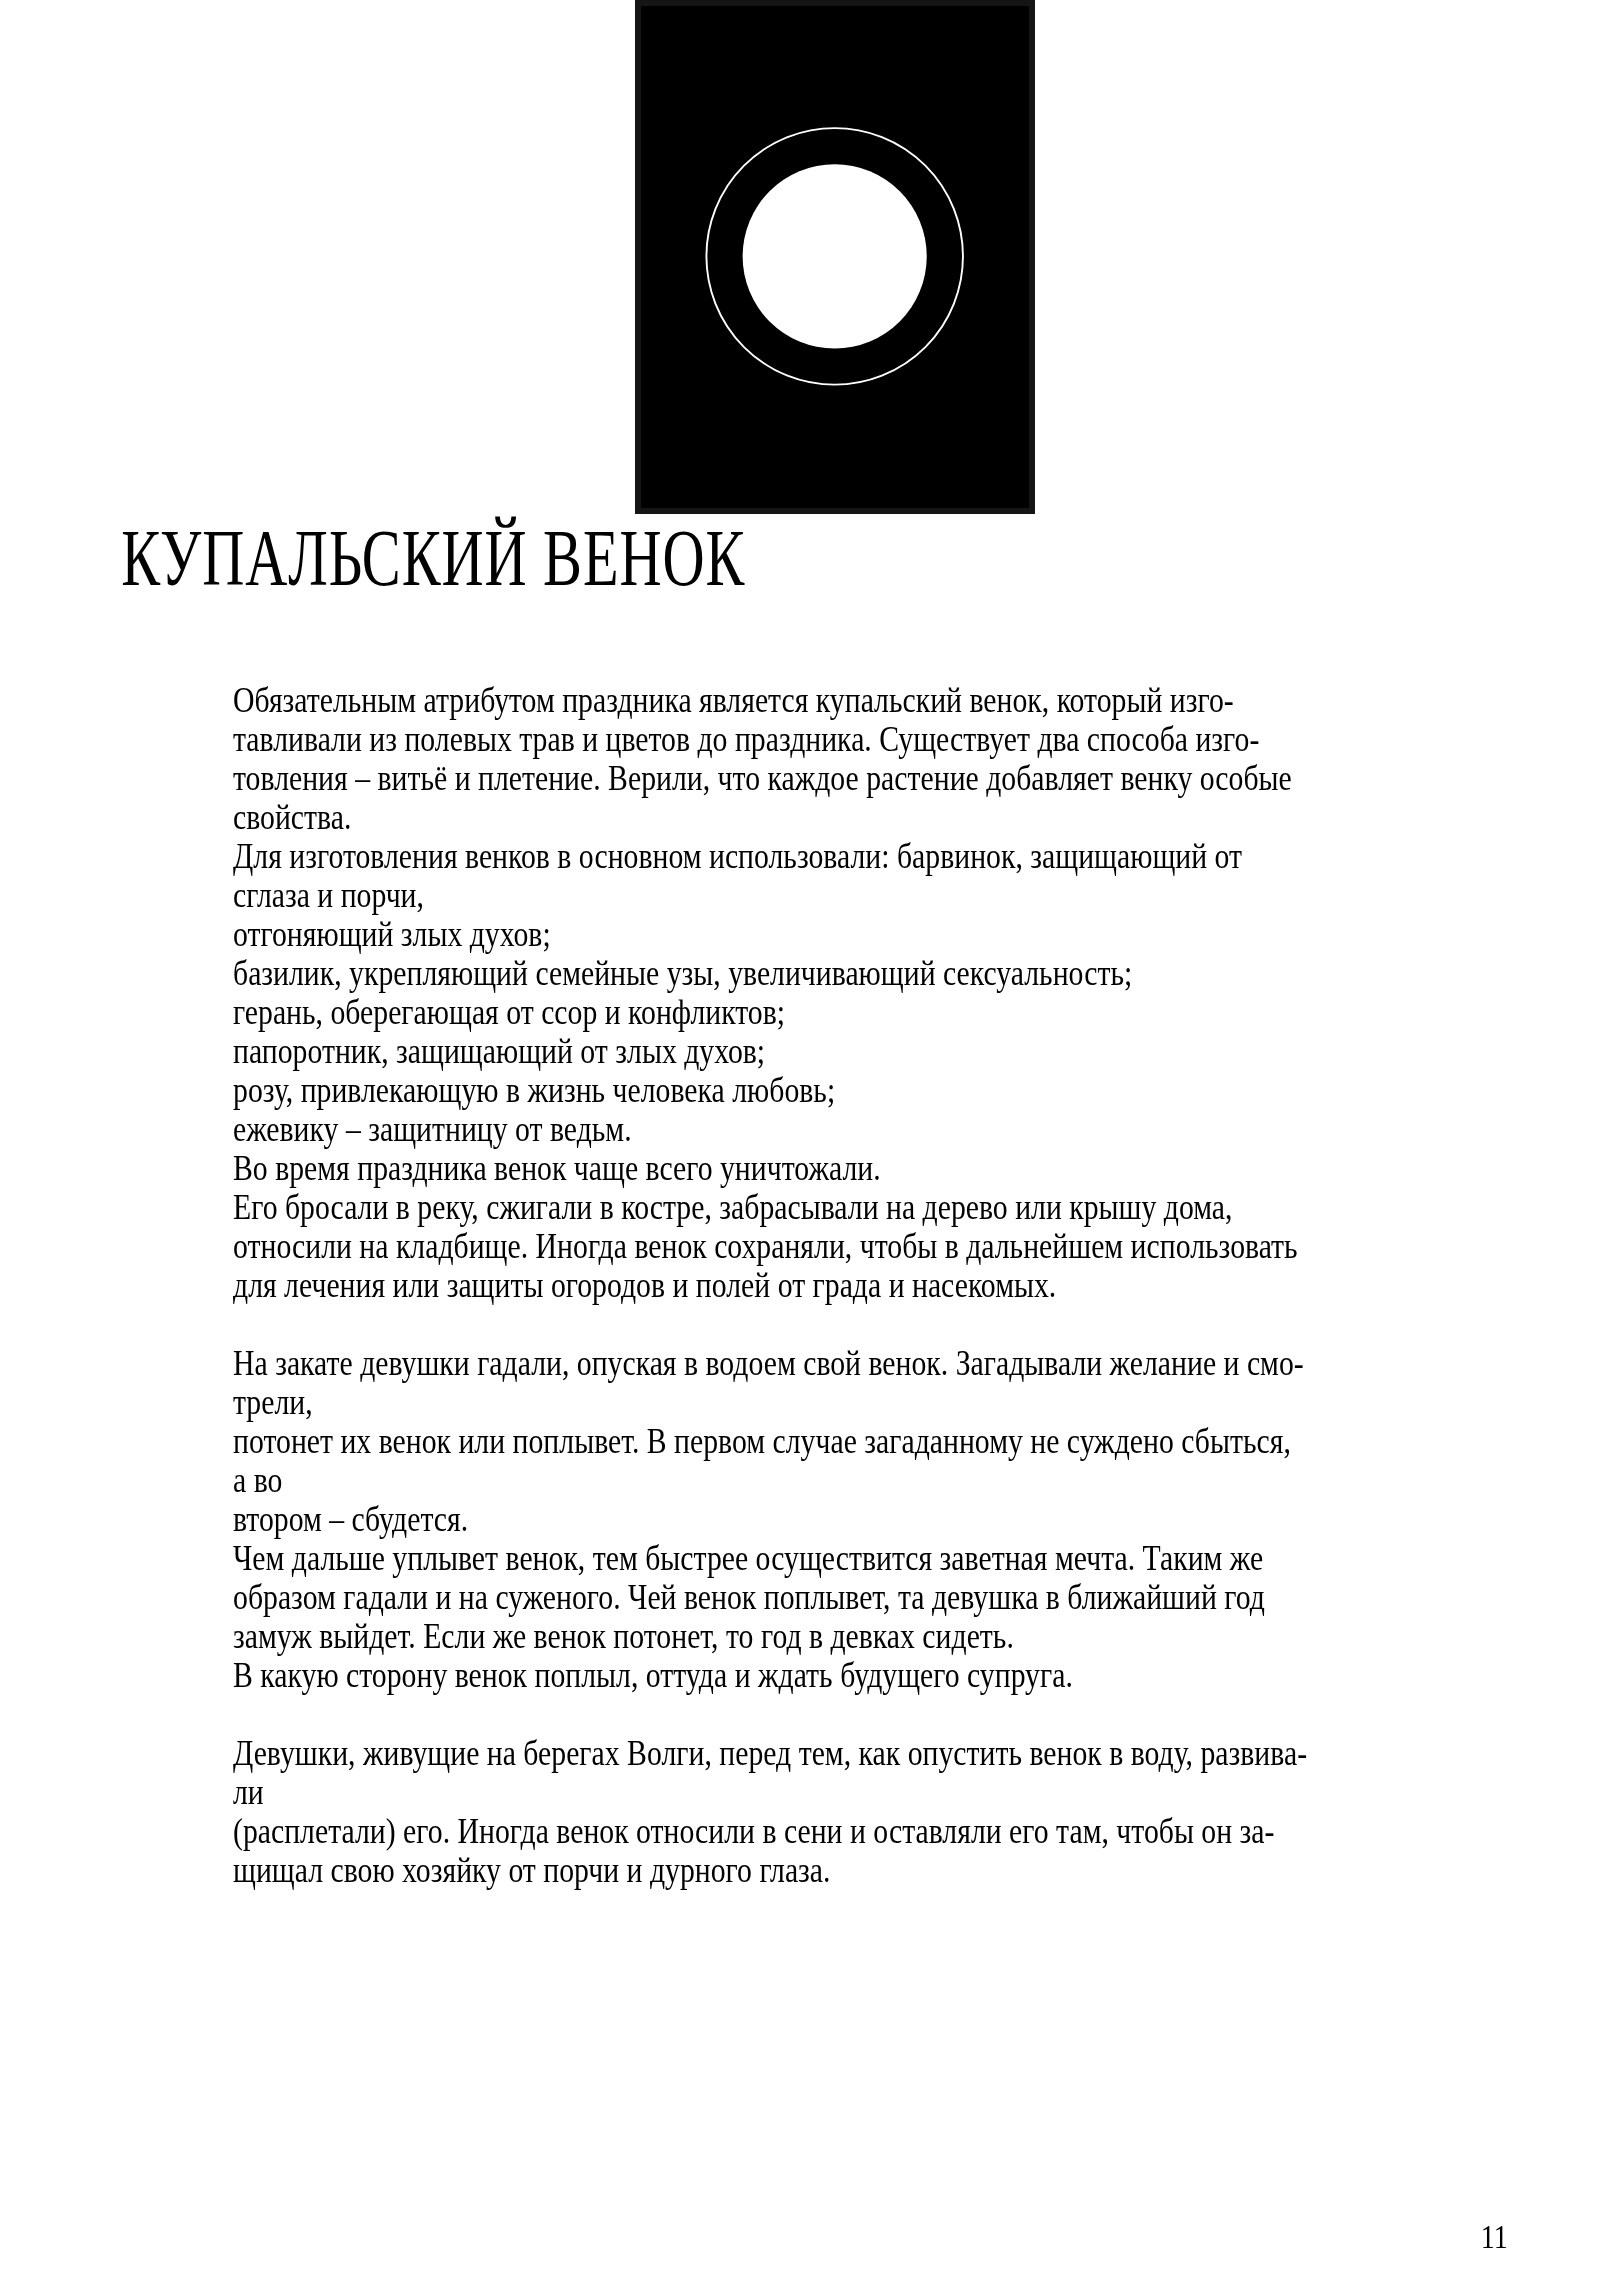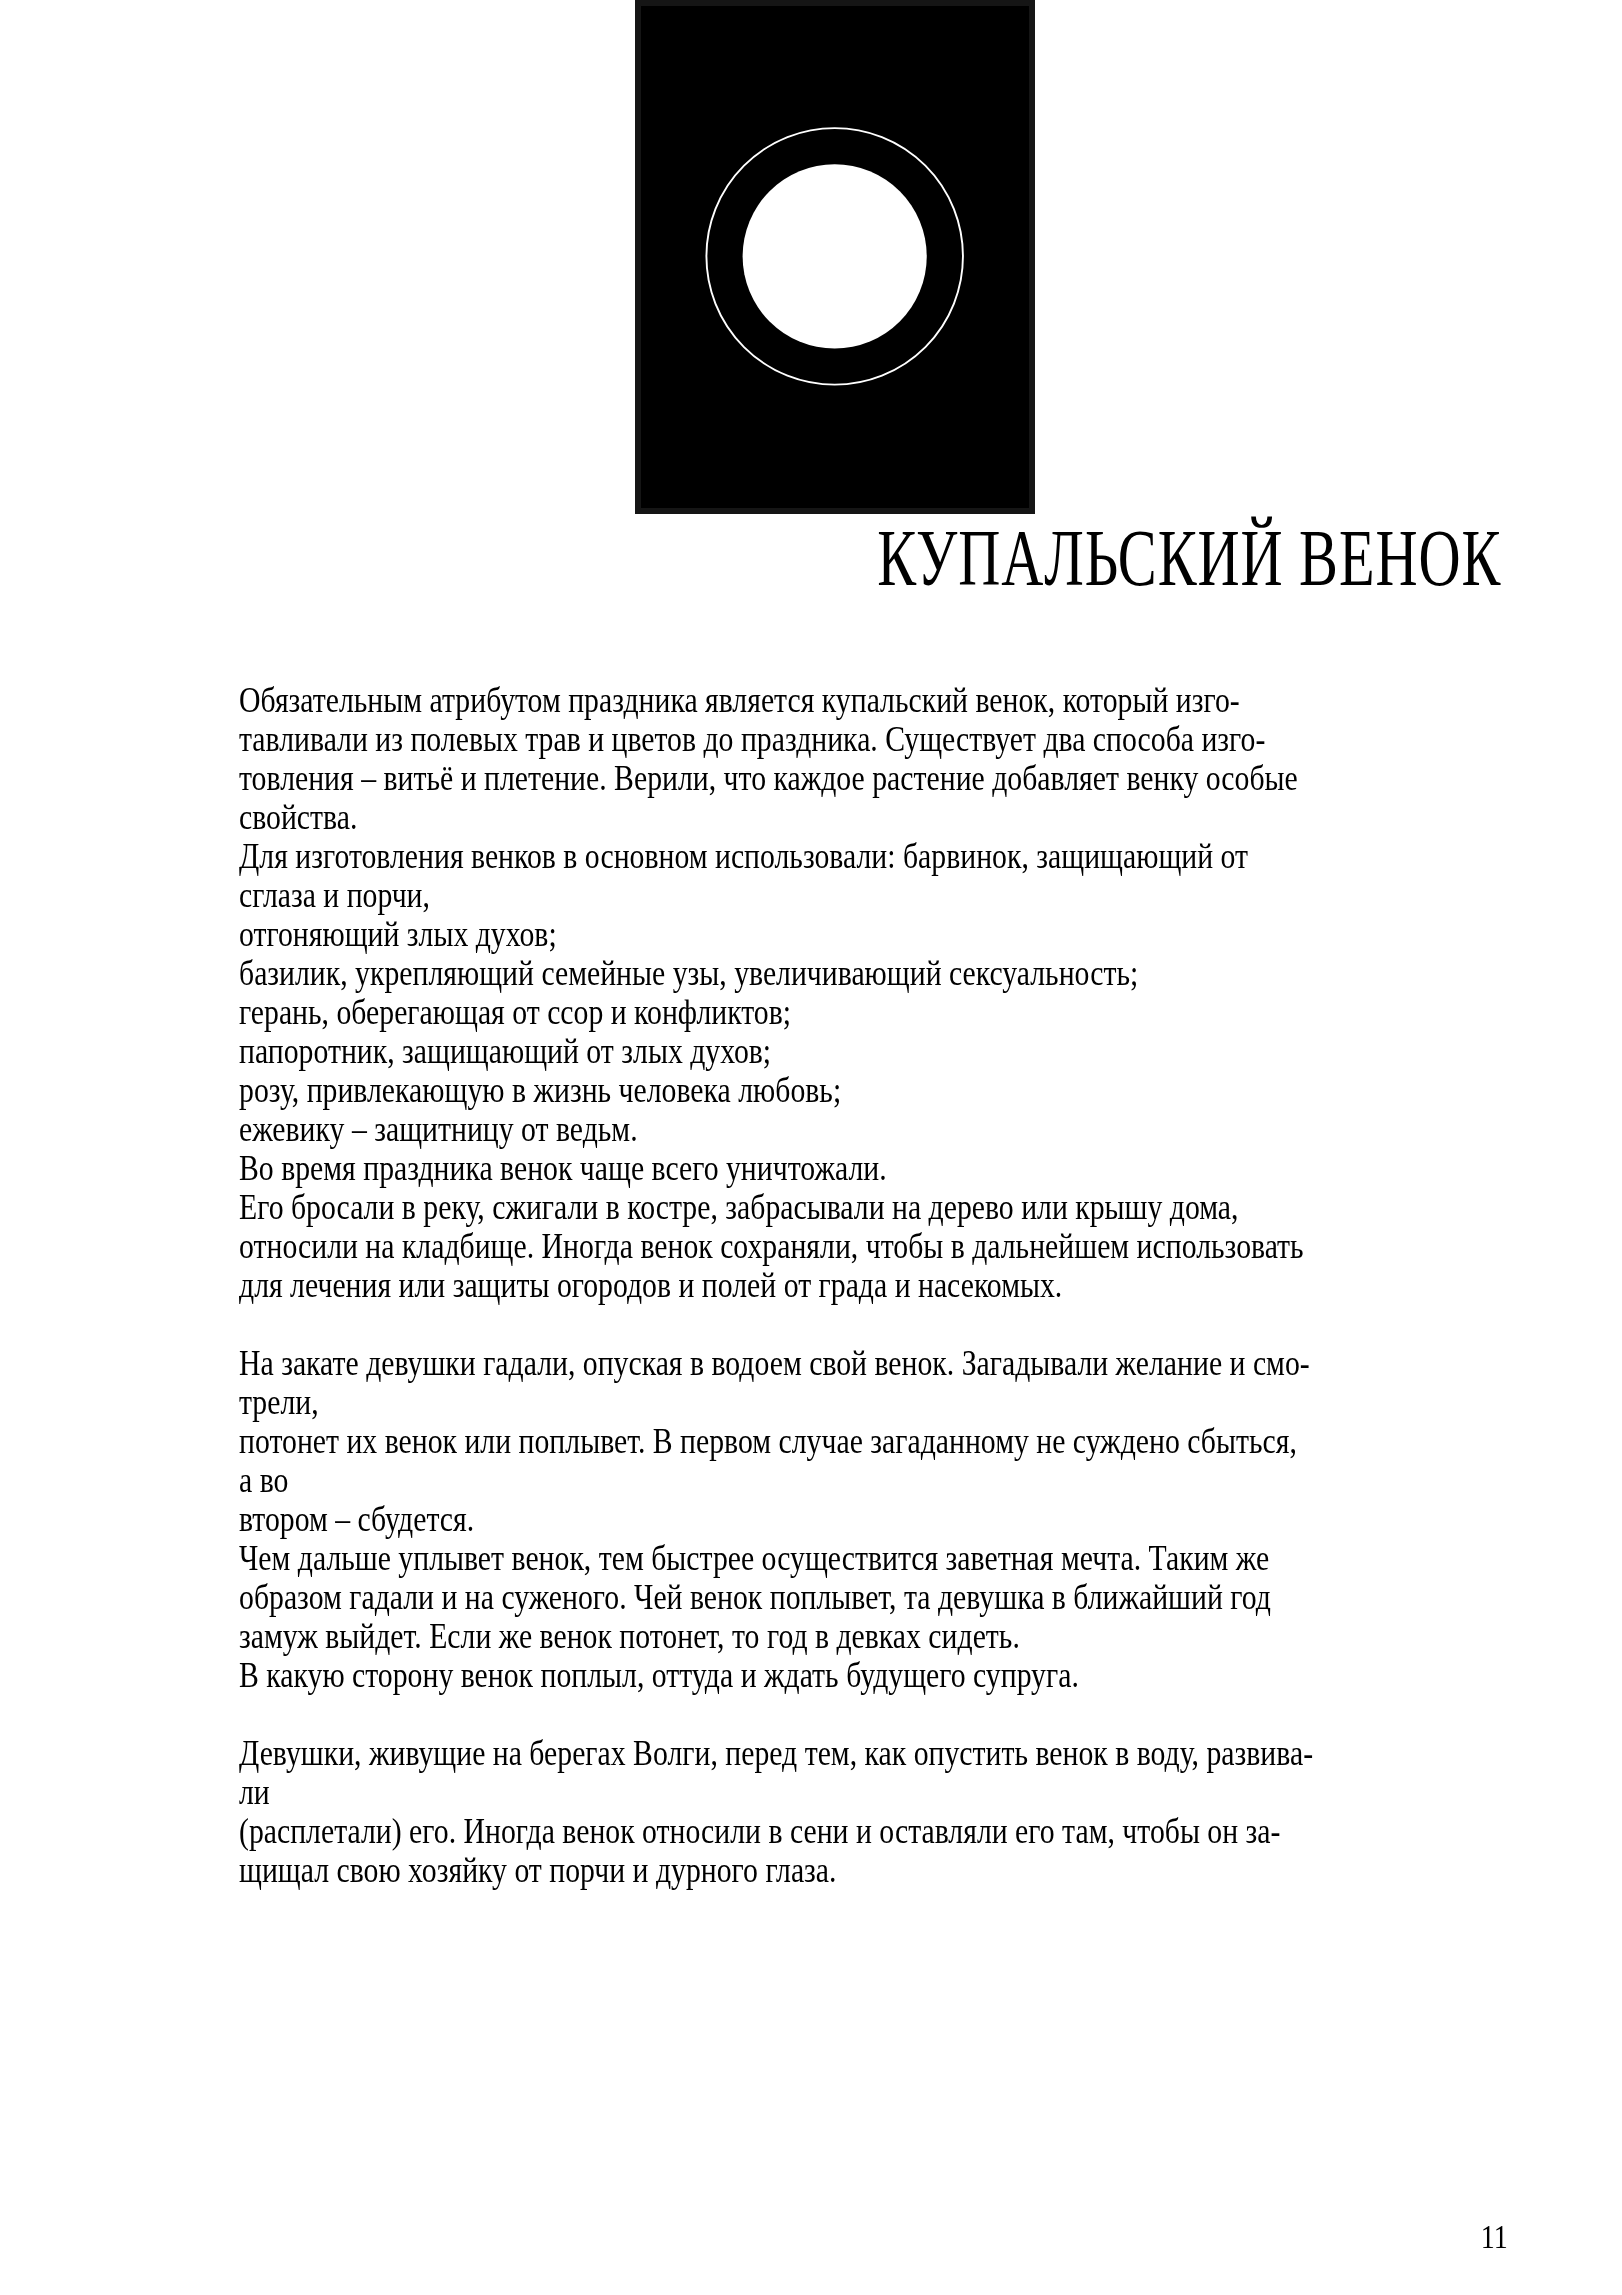--- a/index.html
+++ b/index.html
@@ -35,37 +35,37 @@
     height: 100%;
     display: block;
   }
 
   
   .title-wrap {
     position: absolute;
     left: 0;
     top: 516px;
     width: 1623px;
-    text-align: right;
+    text-align: left;
   }
   .title {
     display: inline-block;
     font-size: 81px;
     line-height: 85px;
     font-weight: normal;
     letter-spacing: 1.3px;
     white-space: nowrap;
     transform: scaleX(0.72);
     transform-origin: center top;
   }
 
   
   .body-text {
     position: absolute;
-    left: 239px;
+    left: 233px;
     top: 681px;
     width: 1152px;
     font-family: Liberation Serif, serif;
   }
   .line {
     height: 39px;
     font-size: 35px;
     line-height: 39px;
     white-space: nowrap;
     transform: scaleX(0.85);

